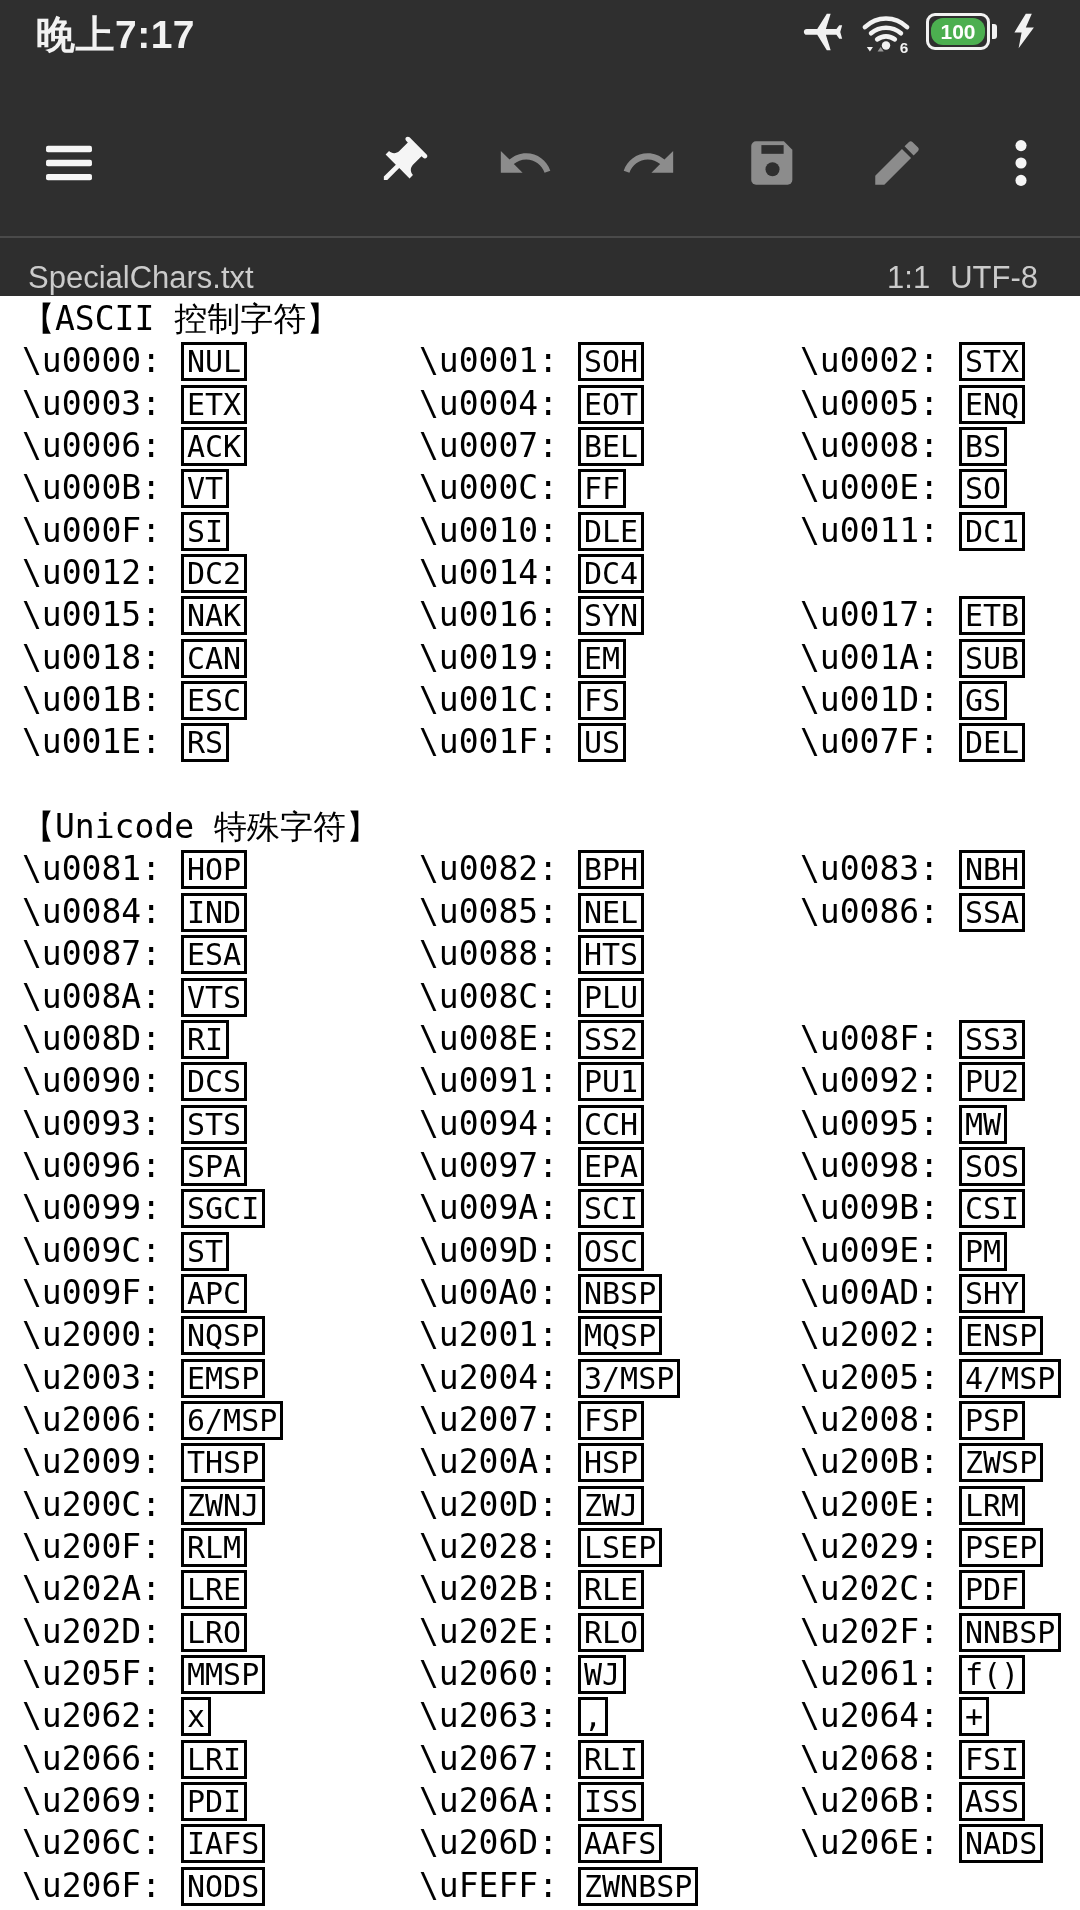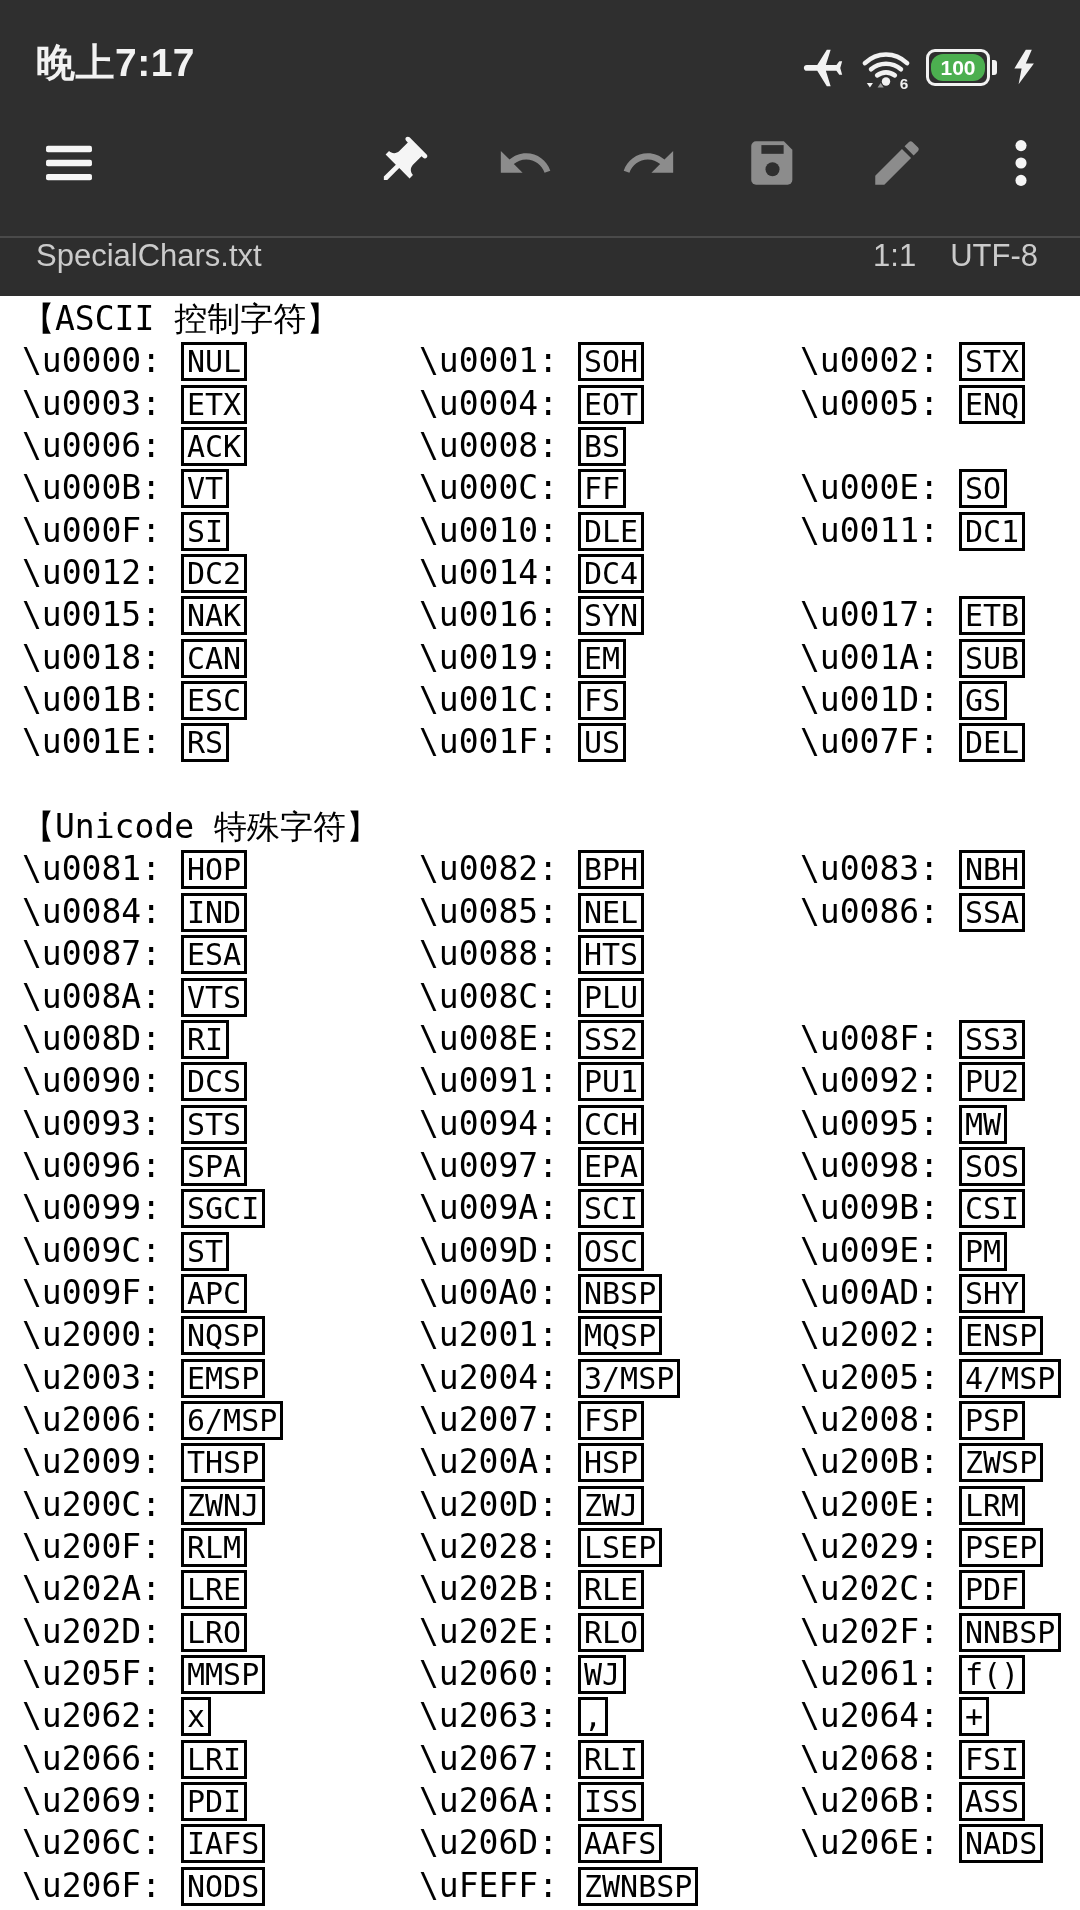--- a/index.html
+++ b/index.html
@@ -11,42 +11,42 @@
     --icon-gray:#8c8c8c;
     --icon-white:#f5f5f5;
     --battery-green:#4caf50;
   }
   *{box-sizing:border-box}
   html,body{margin:0;padding:0}
   body{font-family:"Liberation Sans",sans-serif;background:#777}
   .screen{width:1080px;height:1910px;background:var(--editor-bg);display:flex;flex-direction:column;overflow:hidden}
 
   
-  .status-bar{height:90px;background:var(--topbar-bg);display:flex;align-items:flex-end;padding:8px 44px 0 36px;color:#f2f2f2;flex:none}
+  .status-bar{height:90px;background:var(--topbar-bg);display:flex;align-items:flex-start;padding:8px 44px 0 36px;color:#f2f2f2;flex:none}
   .time{font-size:39px;font-weight:bold;letter-spacing:0.5px}
   .status-icons{margin-left:auto;display:flex;align-items:center;gap:15px}
   .status-icons svg{display:block}
   .battery{display:flex;align-items:center}
   .battery-body{width:64px;height:37px;border:3px solid #f2f2f2;border-radius:9px;padding:2px;display:flex;background:transparent}
   .battery-fill{flex:1;background:var(--battery-green);border-radius:12px;display:flex;align-items:center;justify-content:center}
   .battery-text{font-size:21px;font-weight:bold;color:#ffffff;line-height:1}
   .battery-nub{width:5px;height:15px;background:#f2f2f2;border-radius:0 3px 3px 0;margin-left:2px}
 
   
   .toolbar{height:146px;background:var(--topbar-bg);display:flex;align-items:center;padding:0 30px 0 40px;flex:none}
   .icon-btn{background:none;border:0;padding:0;margin:0;width:58px;height:58px;display:flex;align-items:center;justify-content:center;cursor:pointer}
   .icon-btn svg{display:block}
   .toolbar-group{margin-left:auto;display:flex;align-items:center;gap:66px}
   .c-white{color:var(--icon-white)}
   .c-gray{color:var(--icon-gray)}
 
   
-  .file-bar{height:60px;background:var(--filebar-bg);border-top:2px solid var(--divider);display:flex;align-items:flex-start;padding:0 42px 0 36px;color:#cbcbcb;font-size:31px;flex:none}
+  .file-bar{height:60px;background:var(--filebar-bg);border-top:2px solid var(--divider);display:flex;align-items:flex-end;padding:0 42px 0 28px;color:#cbcbcb;font-size:31px;flex:none}
   .file-name{flex:1;white-space:nowrap;overflow:hidden;text-overflow:ellipsis}
-  .file-meta{display:flex;gap:34px;white-space:nowrap}
+  .file-meta{display:flex;gap:20px;white-space:nowrap}
 
   
   .editor{flex:1;background:var(--editor-bg);color:var(--editor-text);font-family:"DejaVu Sans Mono","DejaVu Sans",monospace;font-size:33px;padding:2px 4px 0 22px;overflow:hidden}
   .editor-line{height:42.35px;line-height:42.35px;white-space:nowrap}
   .editor-row{display:grid;grid-template-columns:397px 381px 1fr}
   .cell{white-space:nowrap}
   .ctrl{display:inline-block;font-size:30px;line-height:31px;border:3px solid #000;padding:1px 3px;vertical-align:baseline}
 </style>
 </head>
 <body>
@@ -143,20 +143,21 @@
         <span class="cell"><span class="code">\u0001:&nbsp;</span><span class="ctrl">SOH</span></span>
         <span class="cell"><span class="code">\u0002:&nbsp;</span><span class="ctrl">STX</span></span>
       </div>
       <div class="editor-line editor-row">
         <span class="cell"><span class="code">\u0003:&nbsp;</span><span class="ctrl">ETX</span></span>
         <span class="cell"><span class="code">\u0004:&nbsp;</span><span class="ctrl">EOT</span></span>
         <span class="cell"><span class="code">\u0005:&nbsp;</span><span class="ctrl">ENQ</span></span>
       </div>
       <div class="editor-line editor-row">
         <span class="cell"><span class="code">\u0006:&nbsp;</span><span class="ctrl">ACK</span></span>
+        <span class="cell"><span class="code">\u0007:&nbsp;</span><span class="ctrl">BEL</span></span>
         <span class="cell"><span class="code">\u0008:&nbsp;</span><span class="ctrl">BS</span></span>
       </div>
       <div class="editor-line editor-row">
         <span class="cell"><span class="code">\u000B:&nbsp;</span><span class="ctrl">VT</span></span>
         <span class="cell"><span class="code">\u000C:&nbsp;</span><span class="ctrl">FF</span></span>
         <span class="cell"><span class="code">\u000E:&nbsp;</span><span class="ctrl">SO</span></span>
       </div>
       <div class="editor-line editor-row">
         <span class="cell"><span class="code">\u000F:&nbsp;</span><span class="ctrl">SI</span></span>
         <span class="cell"><span class="code">\u0010:&nbsp;</span><span class="ctrl">DLE</span></span>

